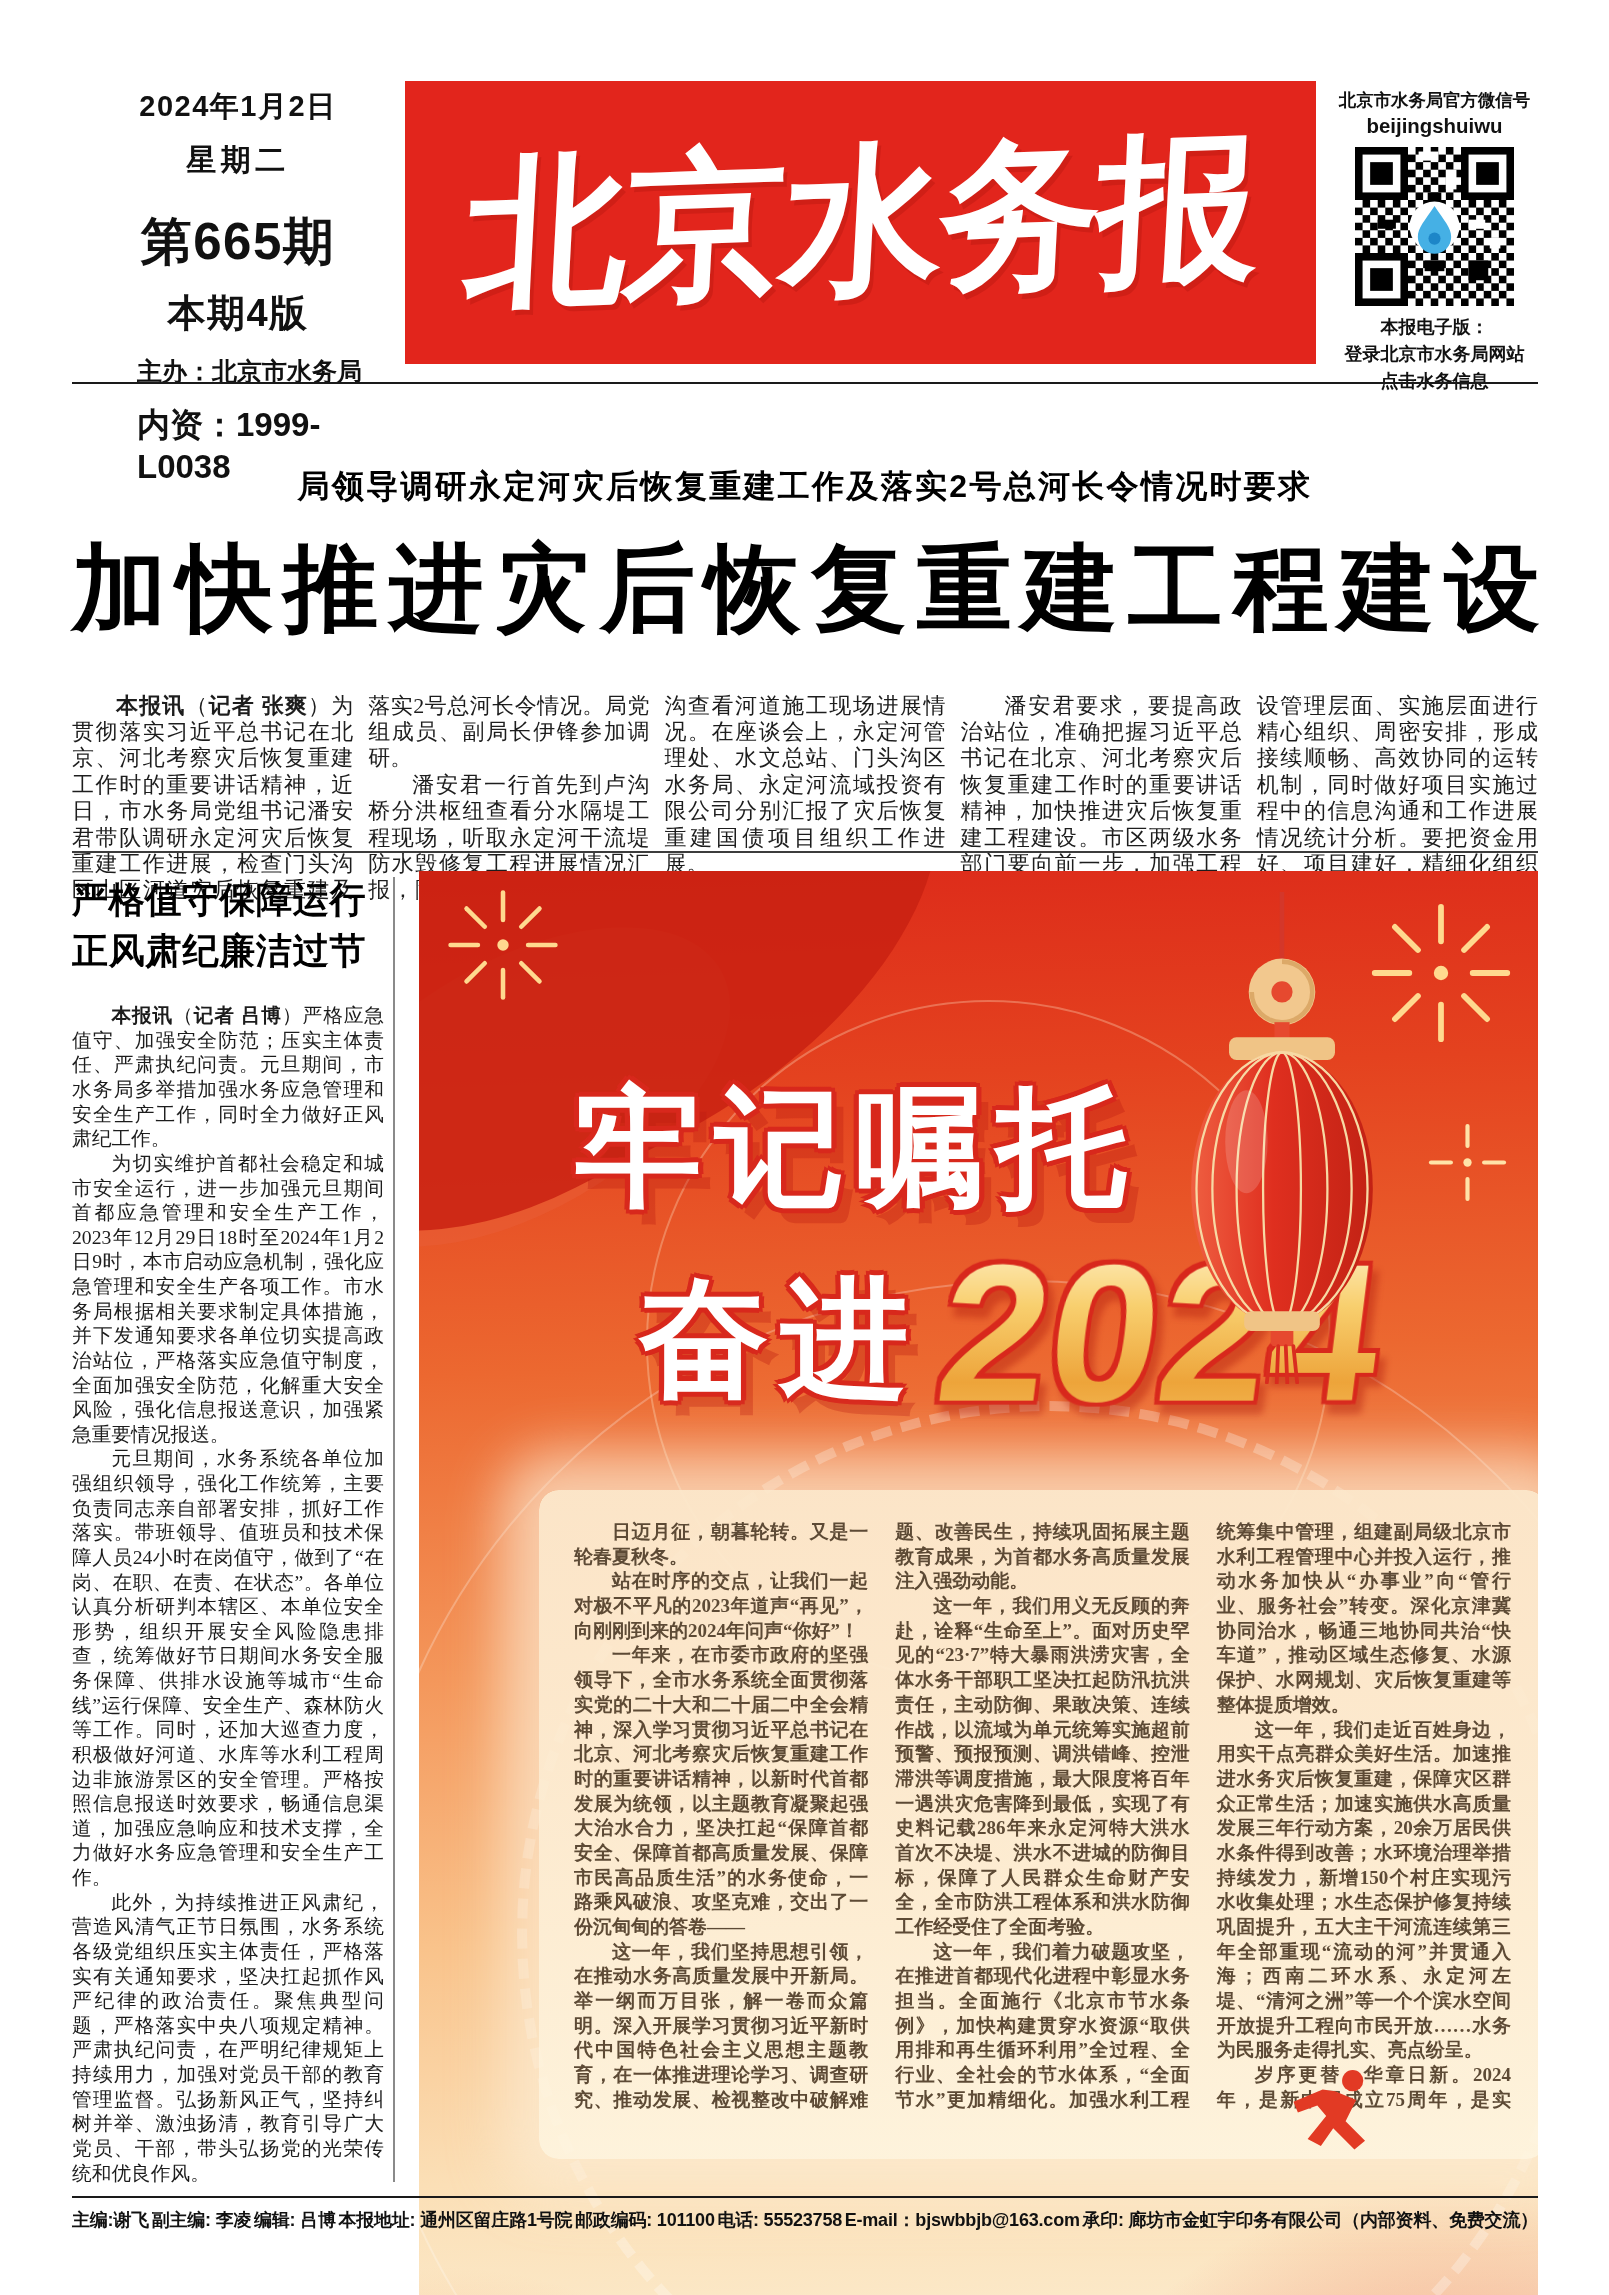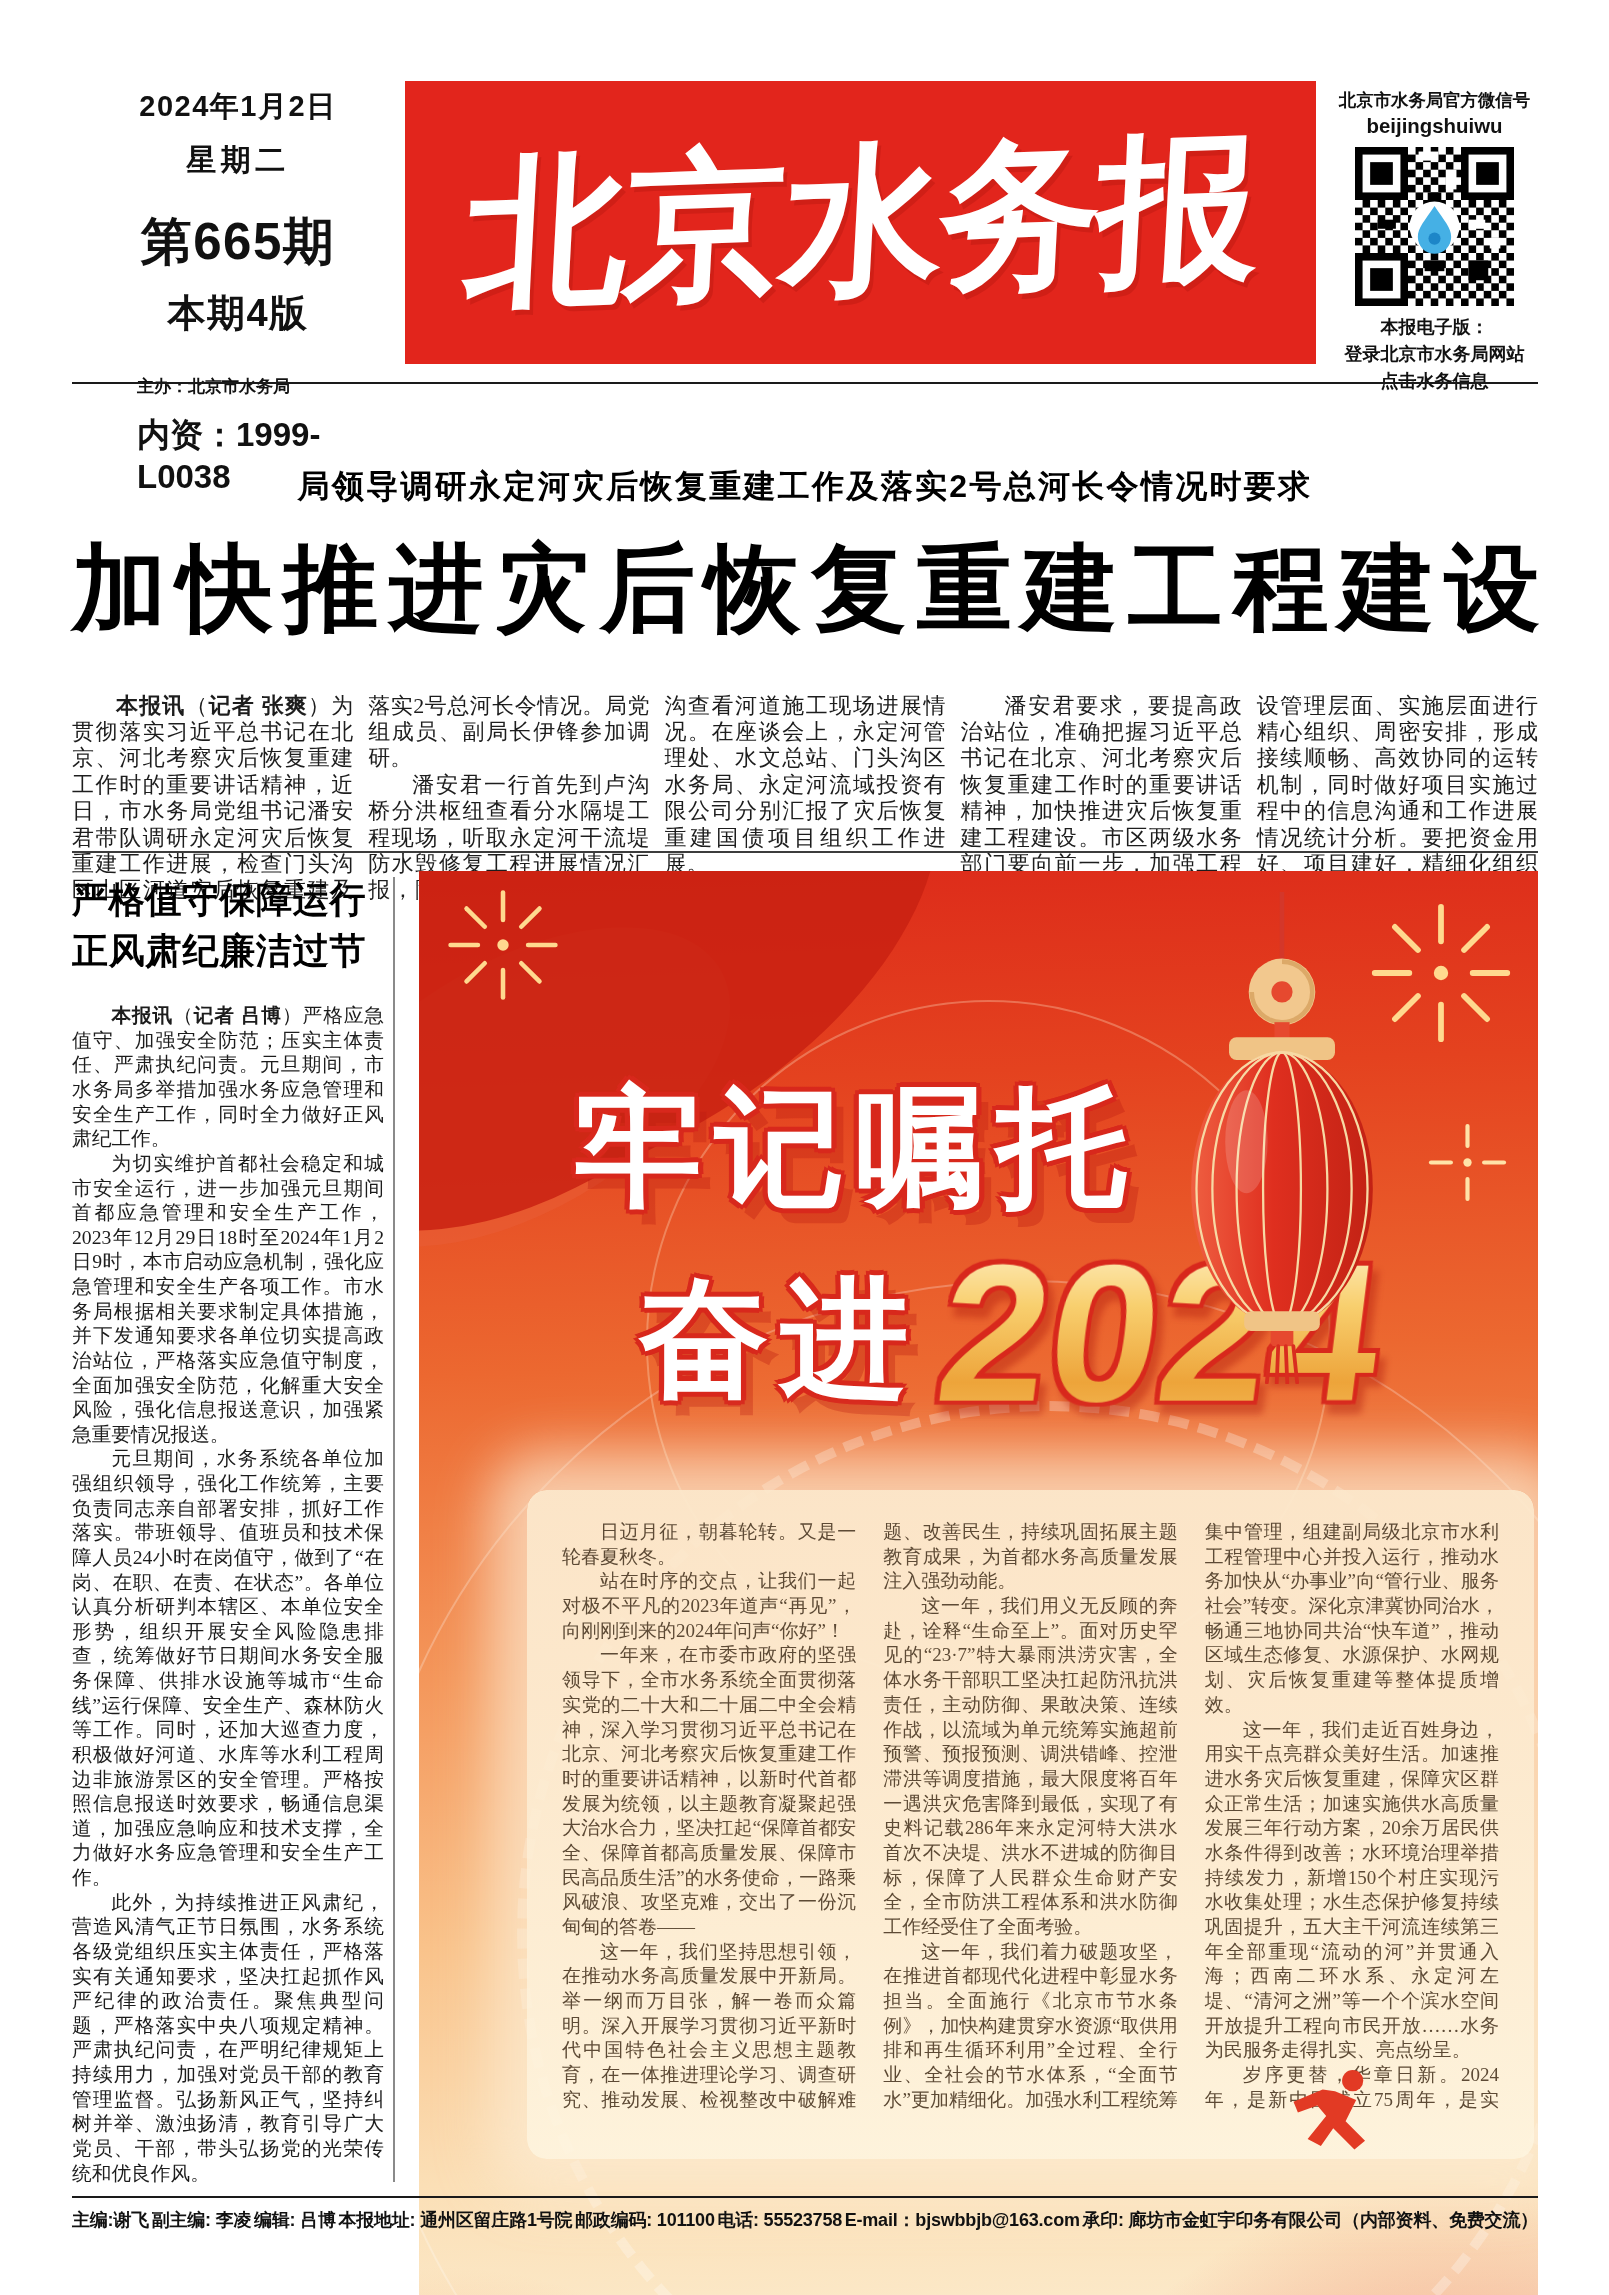--- a/index.html
+++ b/index.html
@@ -8,21 +8,21 @@
   p{margin:0;text-indent:2em;}
 
   
   .masthead{position:absolute;left:72px;top:76px;width:1466px;height:304px;}
   .mast-left{position:absolute;left:0;top:10.6px;width:332px;text-align:center;
              font-family:"Liberation Sans","DejaVu Sans",sans-serif;color:#111;}
   .m-date{font-size:29px;font-weight:600;letter-spacing:1.5px;}
   .m-week{font-size:30px;font-weight:600;margin-top:13.6px;letter-spacing:4.5px;}
   .m-issue{font-size:51px;font-weight:900;margin-top:27px;letter-spacing:1.5px;}
   .m-pages{font-size:38px;font-weight:800;margin-top:10.6px;letter-spacing:1.5px;}
-  .m-org{font-size:17px;font-weight:700;text-align:left;padding-left:65px;margin-top:36px;}
+  .m-org{font-size:25px;font-weight:700;text-align:left;padding-left:65px;margin-top:16px;}
   .m-lic{font-size:33px;font-weight:700;text-align:left;padding-left:65px;margin-top:15px;}
   .mast-title{position:absolute;left:333px;top:4.5px;width:911px;height:283px;background:#e2251c;
               display:flex;align-items:center;justify-content:center;overflow:hidden;}
   .mast-title span{color:#fff;font-size:161px;font-weight:700;letter-spacing:-3px;
               transform:rotate(-2deg) skewX(-5deg);
               text-shadow:3.8px 5.3px 0 rgba(130,5,0,.18);}
   .mast-right{position:absolute;right:0;top:12px;width:207px;text-align:center;
               font-family:"Liberation Sans","DejaVu Sans",sans-serif;color:#111;}
   .w-label{font-size:17.4px;font-weight:700;}
   .w-id{font-size:20.4px;font-weight:600;margin-top:3px;}
@@ -79,24 +79,24 @@
         color:#f3bd55;-webkit-text-fill-color:transparent;
         background:linear-gradient(180deg,#fff3cf 4%,#f8cf6e 38%,#eda43a 72%,#f6c35e 100%);
         -webkit-background-clip:text;background-clip:text;
         filter:drop-shadow(4.5px 0 0 #d8281c) drop-shadow(-4.5px 0 0 #d8281c)
                drop-shadow(0 4.5px 0 #d8281c) drop-shadow(0 -4.5px 0 #d8281c)
                drop-shadow(7.6px 10.6px 3.8px rgba(180,30,15,.45));}
 
   .spark{position:absolute;}
   .lantern{position:absolute;left:738px;top:21px;width:250px;height:492px;}
 
-  .panel{position:absolute;left:108px;top:619px;width:1007px;height:669px;padding:30px 35px;
+  .panel{position:absolute;left:120px;top:619px;width:1007px;height:669px;padding:30px 35px;
          box-sizing:border-box;border-radius:19.7px;
          background:linear-gradient(180deg,rgba(252,233,205,.96),rgba(254,245,224,.90));
-         box-shadow:0 0 53px 38px rgba(252,237,212,.70);}
+         box-shadow:0 0 53px 38px rgba(252,237,212,.70);font-weight:bold;}
   .panel-cols{column-count:3;column-gap:27px;height:100%;overflow:hidden;
          font-size:19px;line-height:1.3;color:#5d4a35;text-align:justify;}
 
   .skyline{position:absolute;left:0;bottom:0;width:100%;height:151px;}
   .runner{position:absolute;left:863px;top:1192px;width:106px;height:106px;}
 
   
   .footer{position:absolute;left:72px;top:2208px;width:1466px;display:flex;justify-content:space-between;
           font-family:"Liberation Sans","DejaVu Sans",sans-serif;font-size:18px;font-weight:700;
           white-space:nowrap;color:#111;letter-spacing:-0.2px;}

